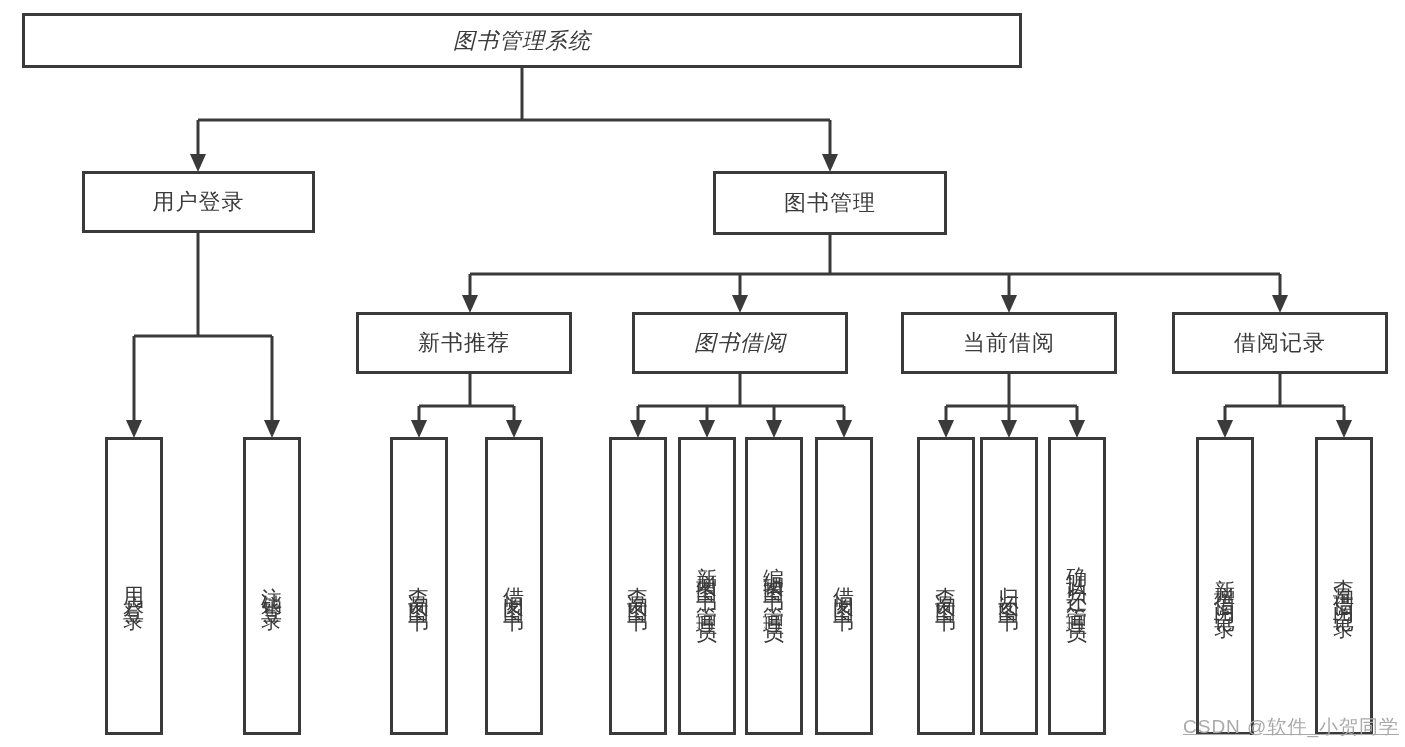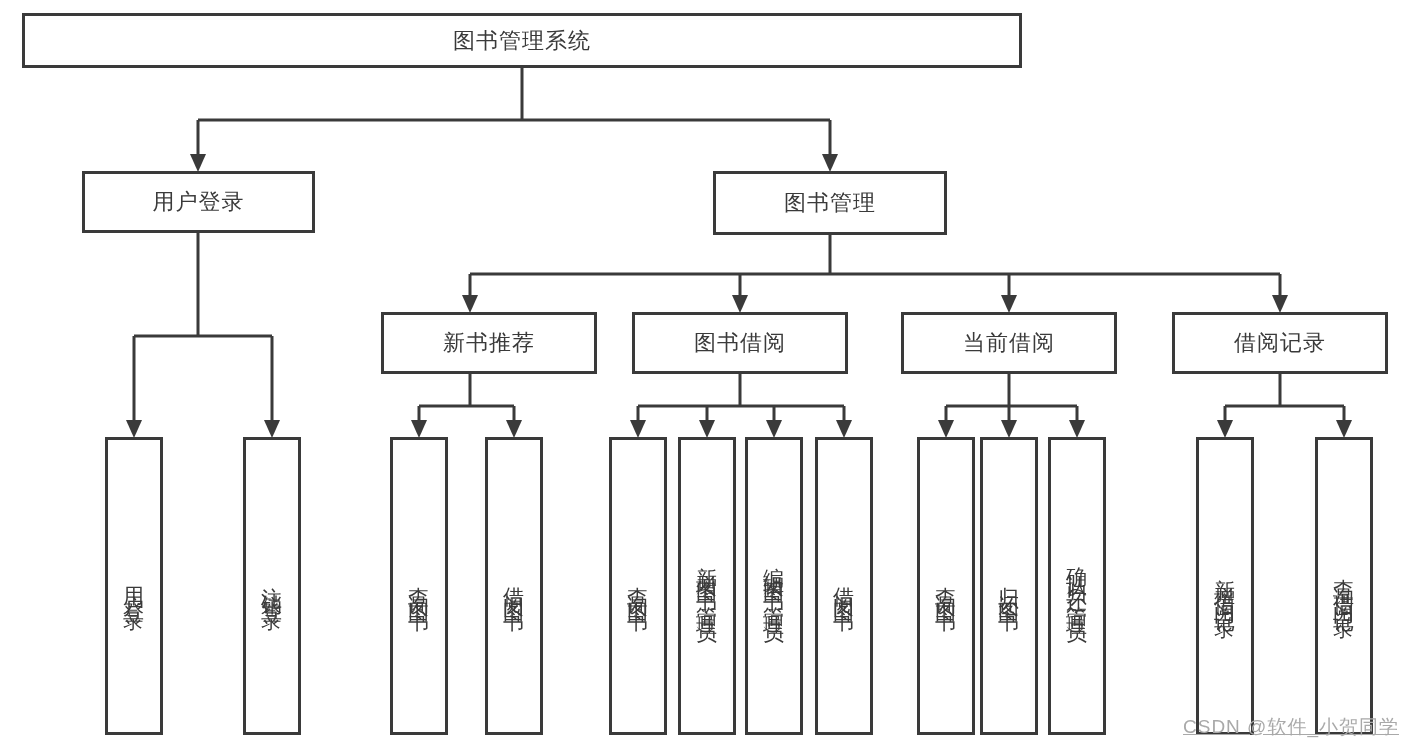--- a/index.html
+++ b/index.html
@@ -27,26 +27,26 @@
     box-sizing: border-box;
     border: 3px solid #3a3a3a;
     background: #ffffff;
     display: flex;
     align-items: center;
     justify-content: center;
     color: #3a3a3a;
     z-index: 2;
   }
   .hbox { font-size: 22px; letter-spacing: 1px; }
-  .root-box  { left: 22px;  top: 13px;  width: 1000px; height: 55px; }
+  .root-box  { left: 22px;  top: 13px;  width: 1000px; height: 55px; font-style: italic; }
   .l1-login  { left: 82px;  top: 171px; width: 233px;  height: 62px; }
   .l1-mgmt   { left: 713px; top: 171px; width: 234px;  height: 64px; }
   .l2 { top: 312px; width: 216px; height: 62px; }
-  .l2-recommend { left: 381px; }
-  .l2-borrow    { left: 632px; }
+  .l2-recommend { left: 356px; }
+  .l2-borrow    { left: 632px; font-style: italic; }
   .l2-current   { left: 901px; }
   .l2-records   { left: 1172px; }
   .vbox {
     top: 437px;
     width: 58px;
     height: 298px;
     font-size: 21px;
   }
   .vbox .vtext {
     writing-mode: vertical-rl;

